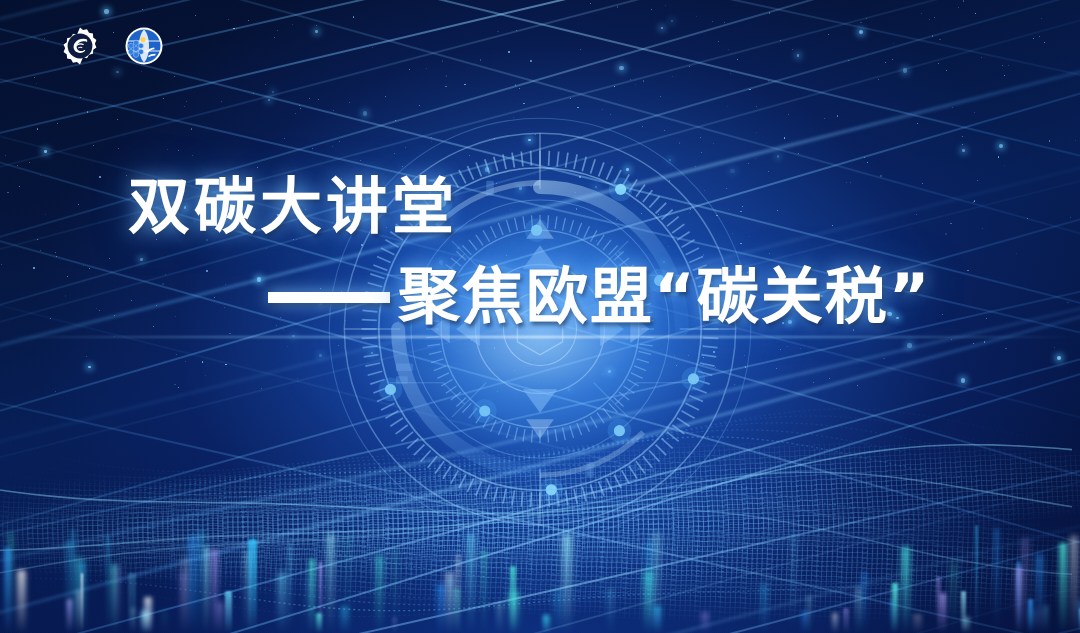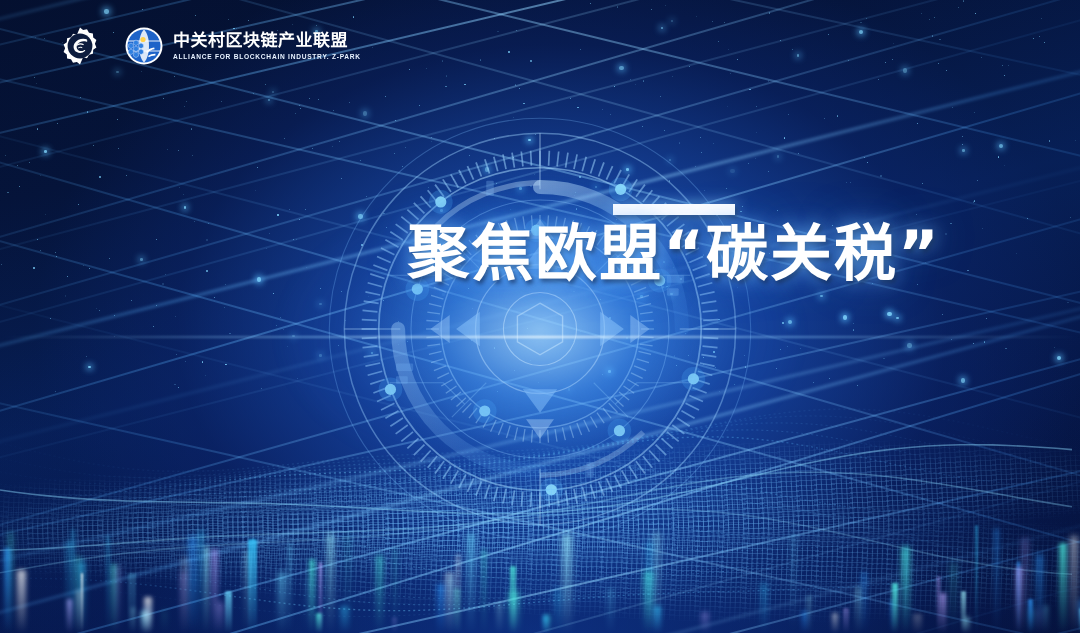--- a/index.html
+++ b/index.html
@@ -86,21 +86,20 @@
     font-family:"DejaVu Sans","Liberation Sans",sans-serif;
     text-shadow:0 0 18px rgba(120,195,255,.75), 0 0 38px rgba(60,140,255,.55), 2px 3px 4px rgba(2,14,48,.8);
   }
   .title-sub{
     margin-top:28px;margin-left:268px;
     display:flex;align-items:center;gap:8px;
     font-size:62px;font-weight:700;color:#fff;
     letter-spacing:2px;line-height:1;
     font-family:"DejaVu Sans","Liberation Sans",sans-serif;
     text-shadow:0 0 18px rgba(120,195,255,.75), 0 0 38px rgba(60,140,255,.55), 2px 3px 4px rgba(2,14,48,.8);
-    flex-direction:column;
   }
   .emdash{
     display:inline-block;width:122px;height:11px;background:#fff;flex:none;
     box-shadow:0 0 16px rgba(130,200,255,.8), 2px 3px 4px rgba(2,14,48,.7);
   }
   .subtext{white-space:nowrap;}
 </style>
 </head>
 <body>
 
@@ -1040,28 +1039,25 @@
           <polygon points="12,20 14.4,21.4 14.4,24.2 12,25.6 9.6,24.2 9.6,21.4"></polygon>
           <polygon points="17,23 19.4,24.4 19.4,27.2 17,28.6 14.6,27.2 14.6,24.4"></polygon>
           <polygon points="12,26 14.4,27.4 14.4,30.2 12,31.6 9.6,30.2 9.6,27.4"></polygon>
           <polygon points="7,17 9.4,18.4 9.4,21.2 7,22.6 4.6,21.2 4.6,18.4"></polygon>
           <polygon points="7,23 9.4,24.4 9.4,27.2 7,28.6 4.6,27.2 4.6,24.4"></polygon>
         </g>
         <circle cx="19" cy="13.5" r="2.6" fill="#ffd24d"></circle>
         <path fill="#ffffff" d="M22 26c2-2.6 5-4.2 8.2-4.4l.4 1.7c-2.8.2-5.4 1.6-7.1 3.8L22 26z"></path>
         <path fill="#ffffff" d="M24 30c2.2-1.6 4.8-2.4 7.5-2.3l-.2 1.7c-2.3-.1-4.6.6-6.4 1.9L24 30z"></path>
       </svg>
-      <div class="logo-text">
-        <div class="logo-cn">中关村区块链产业联盟</div>
-        <div class="logo-en">ALLIANCE FOR BLOCKCHAIN INDUSTRY. Z-PARK</div>
-      </div>
     </div>
 
   </div>
 
   <div class="titles">
+    <div class="title-main">双碳大讲堂</div>
     <div class="title-sub">
       <span class="emdash"></span>
       <span class="subtext">聚焦欧盟“碳关税”</span>
     </div>
   </div>
 
 </div>
 
 </body></html>

